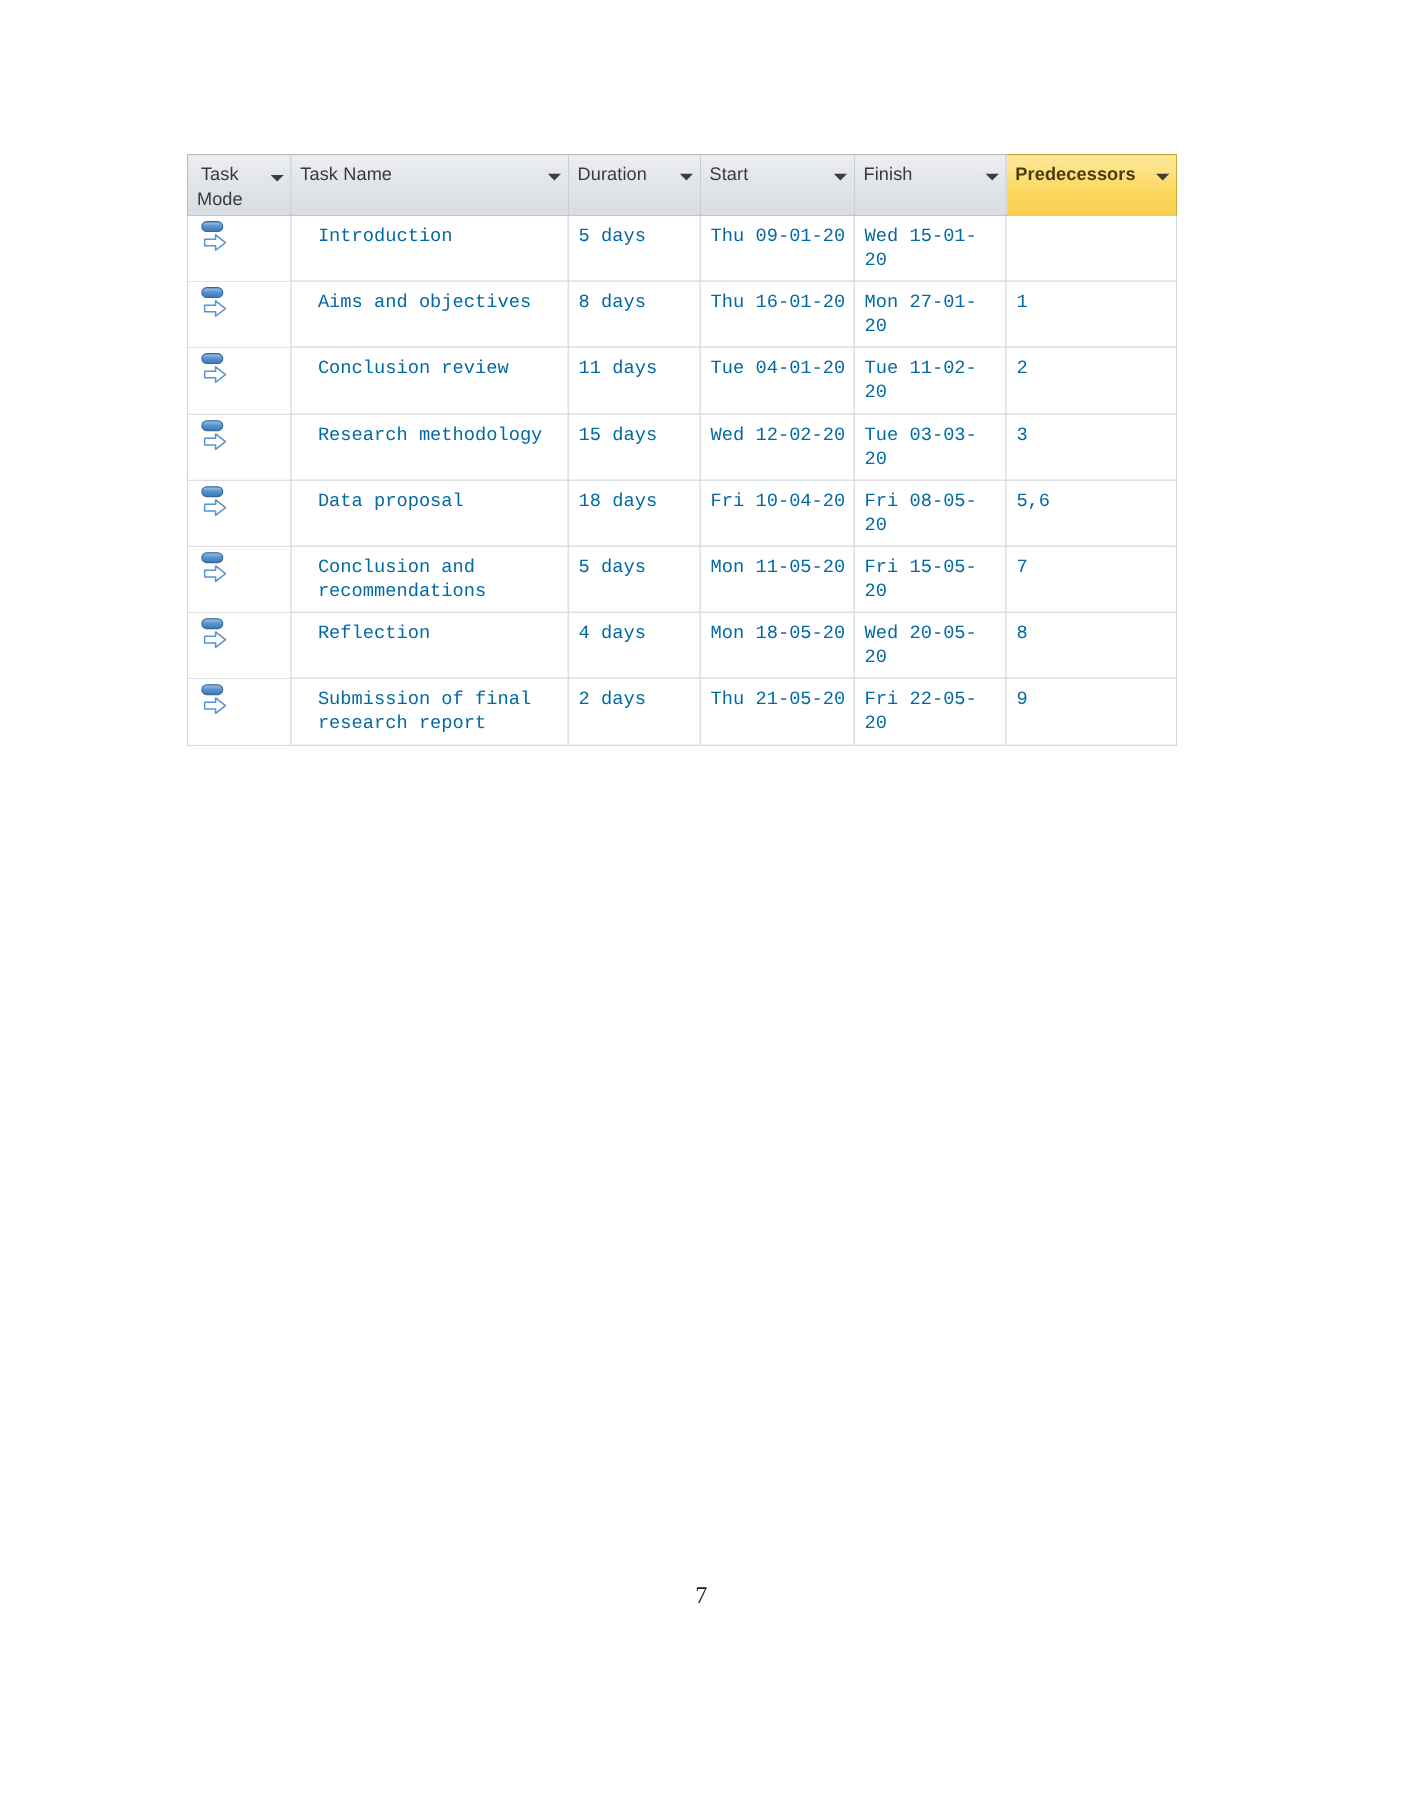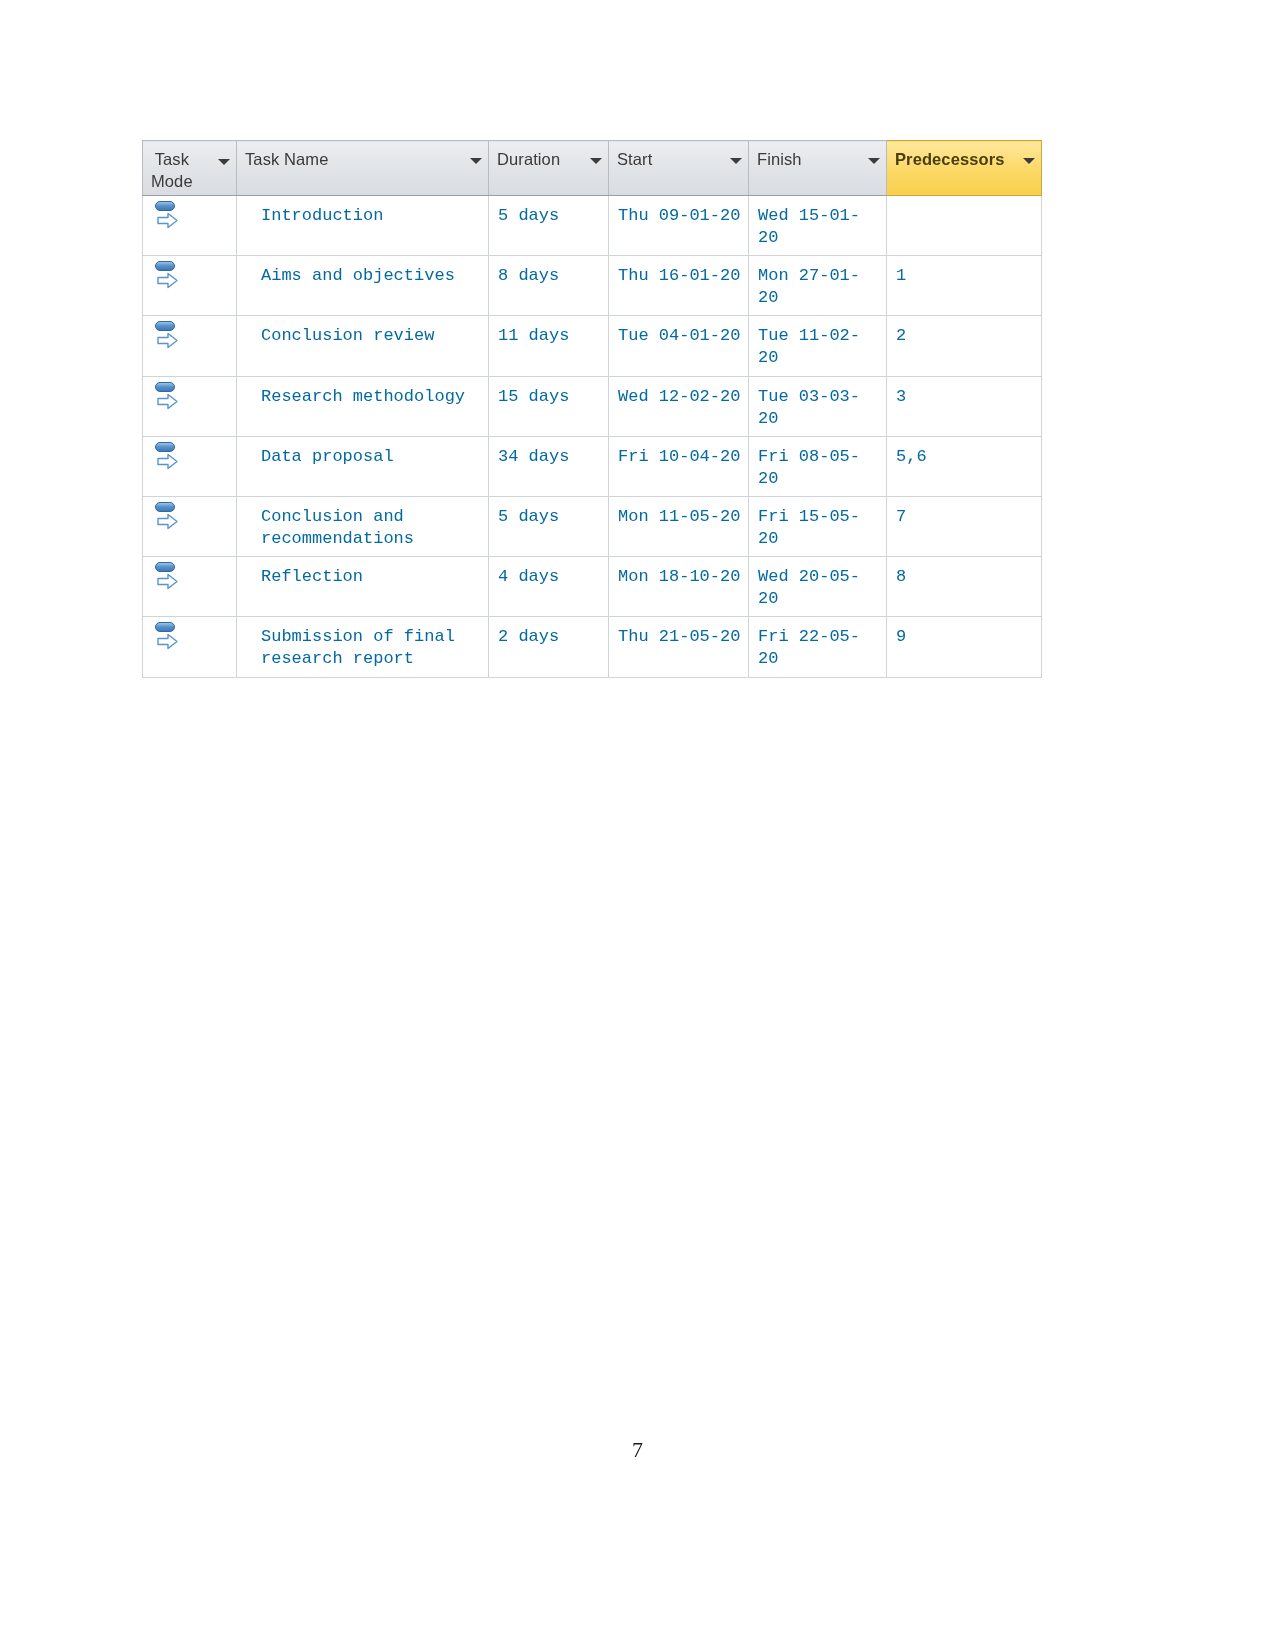--- a/index.html
+++ b/index.html
@@ -29,20 +29,21 @@
     left: 142px;
     top: 140px;
     width: 899px;
   }
 
   table.project-table {
     border-collapse: collapse;
     table-layout: fixed;
     width: 899px;
     background: #ffffff;
+    margin-left: 28px;
   }
 
   
   col.c-mode      { width: 94px; }
   col.c-name      { width: 252px; }
   col.c-duration  { width: 120px; }
   col.c-start     { width: 140px; }
   col.c-finish    { width: 138px; }
   col.c-pred      { width: 155px; }
 
@@ -351,21 +352,21 @@
               <span class="pin-head"></span>
               <svg class="arrow-svg" width="22" height="17" viewBox="0 0 22 17">
                 <path d="M1 5.5 H11 V1.5 L20 8.5 L11 15.5 V11.5 H1 Z" fill="#ffffff" stroke="#5b94cc" stroke-width="1.4" stroke-linejoin="round"></path>
               </svg>
             </div>
           </td>
           <td class="cell-name">
               <div class="cell-text">Data proposal</div>
             </td>
           <td class="cell-duration">
-              <div class="cell-text">34 days</div>
+              <div class="cell-text">18 days</div>
             </td>
           <td class="cell-start">
               <div class="cell-text">Fri 10-04-20</div>
             </td>
           <td class="cell-finish">
               <div class="cell-text">Fri 08-05-20</div>
             </td>
           <td class="cell-pred">
               <div class="cell-text">5,6</div>
             </td>
@@ -407,21 +408,21 @@
               </svg>
             </div>
           </td>
           <td class="cell-name">
               <div class="cell-text">Reflection</div>
             </td>
           <td class="cell-duration">
               <div class="cell-text">4 days</div>
             </td>
           <td class="cell-start">
-              <div class="cell-text">Mon 18-10-20</div>
+              <div class="cell-text">Mon 18-05-20</div>
             </td>
           <td class="cell-finish">
               <div class="cell-text">Wed 20-05-20</div>
             </td>
           <td class="cell-pred">
               <div class="cell-text">8</div>
             </td>
         </tr>
 
         <tr class="task-row two-line">

